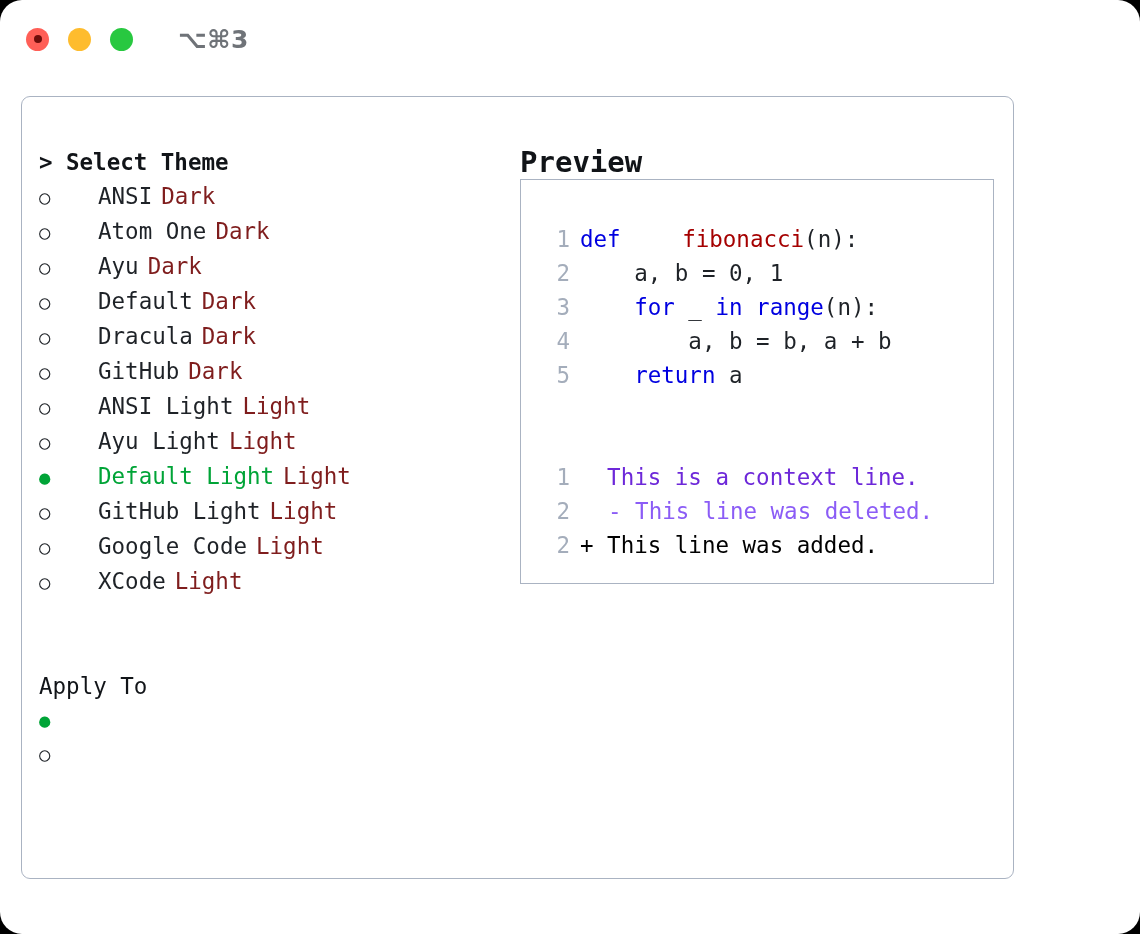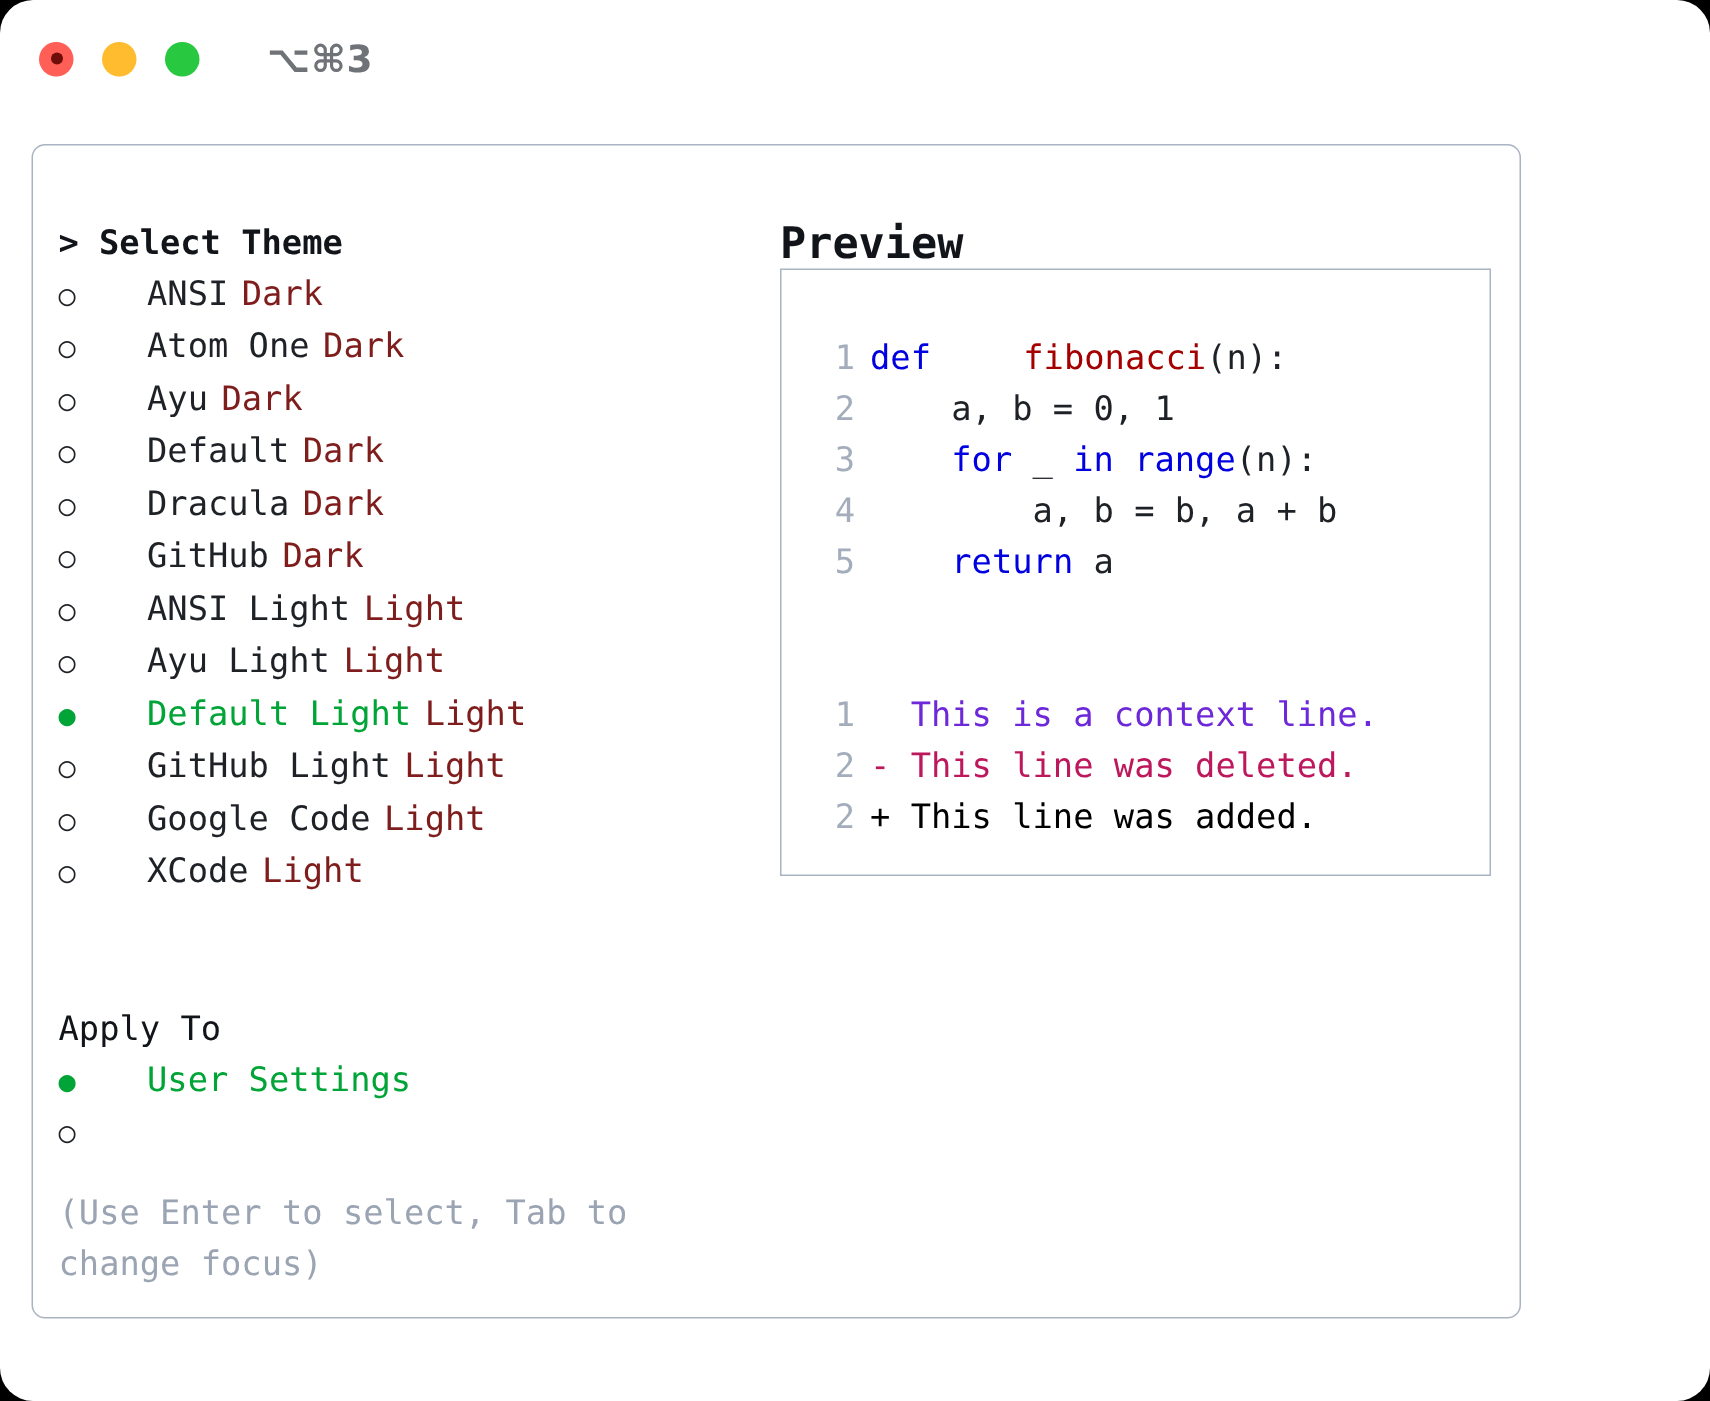--- a/index.html
+++ b/index.html
@@ -159,21 +159,21 @@
     flex: 0 0 31px;
     text-align: right;
     color: #a4adbb;
     margin-right: 10px;
   }
   .code-blank { height: 34px; }
   .tok-kw   { color: #0000e0; }
   .tok-fn   { color: #a50000; margin-left: 48px; }
   .tok-txt  { color: #1e2227; }
   .tok-ctx  { color: #6d28d9; text-align: right; }
-  .tok-del  { color: #be185d; }
+  .tok-del  { color: #8b5cf6; margin-left: 28px; }
   .tok-add  { color: #000000; }
 </style>
 </head>
 <body>
 
 <div class="page">
 
   <div class="titlebar">
     <div class="dots">
       <div class="dot red">
@@ -231,29 +231,28 @@
           <span class="radio">○</span><span class="label">XCode</span><span class="badge">Light</span>
         </div>
 
         <div class="spacer-md"></div>
 
         <div class="section-head unfocused">
           <span class="marker"> </span><span>Apply To</span>
         </div>
 
         <div class="row selected">
-          <span class="radio">●</span><span class="label">User Settings</span>
+          <span class="radio">●</span>
         </div>
         <div class="row">
           <span class="radio">○</span>
         </div>
 
         <div class="spacer-sm"></div>
 
-        <div class="hint">(Use Enter to select, Tab to change focus)</div>
       </div>
 
       <div class="col-right">
         <div class="preview-title">Preview</div>
 
         <div class="preview-box">
 
           <div class="code-line">
             <span class="lineno">1</span><span class="tok-kw">def </span><span class="tok-fn">fibonacci</span><span class="tok-txt">(n):</span>
           </div>

